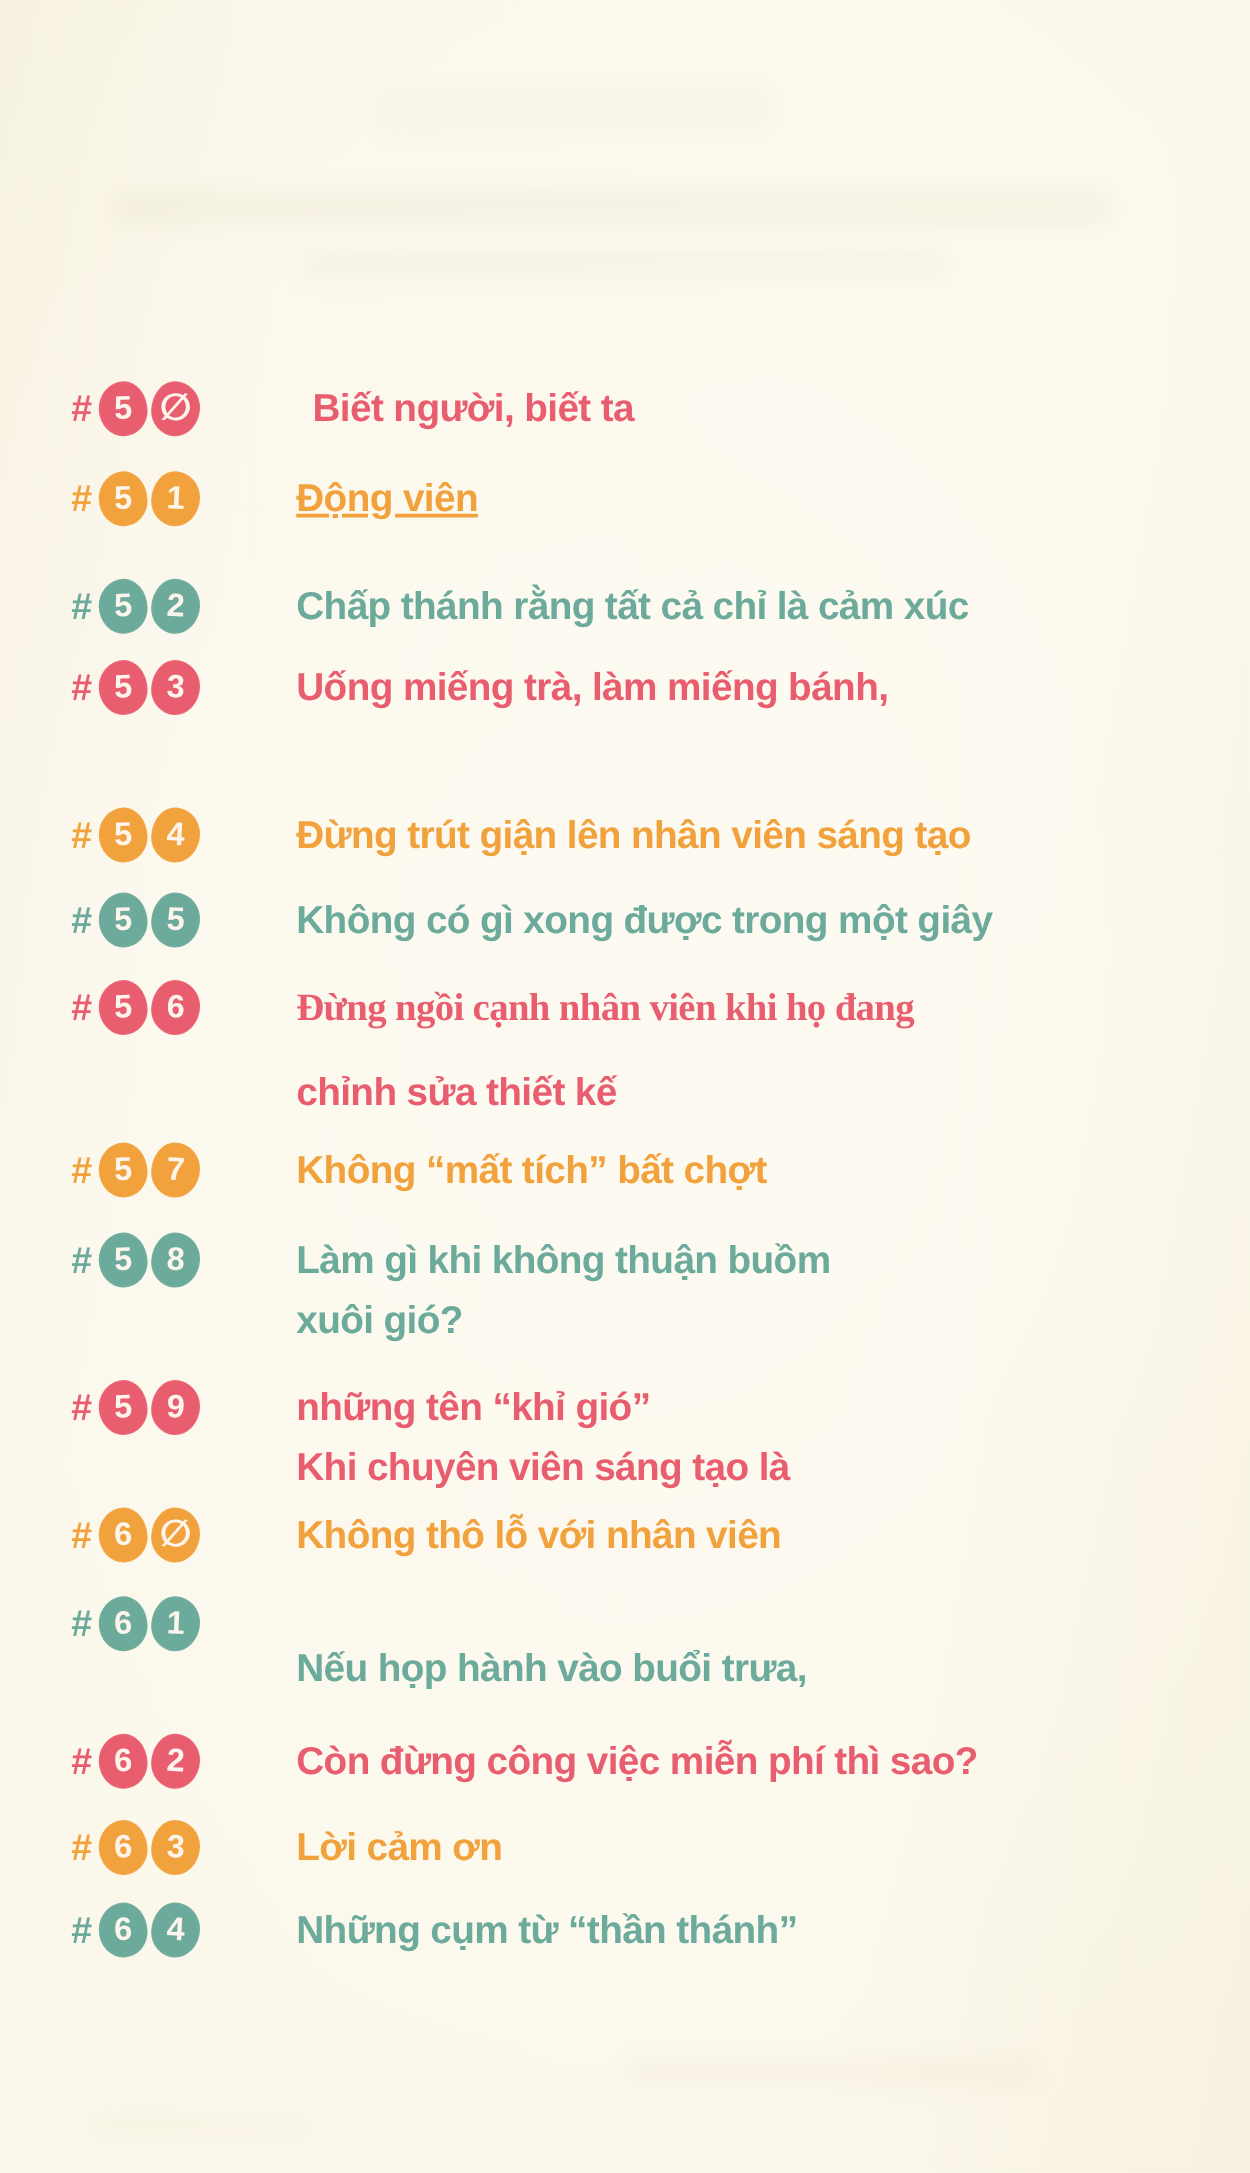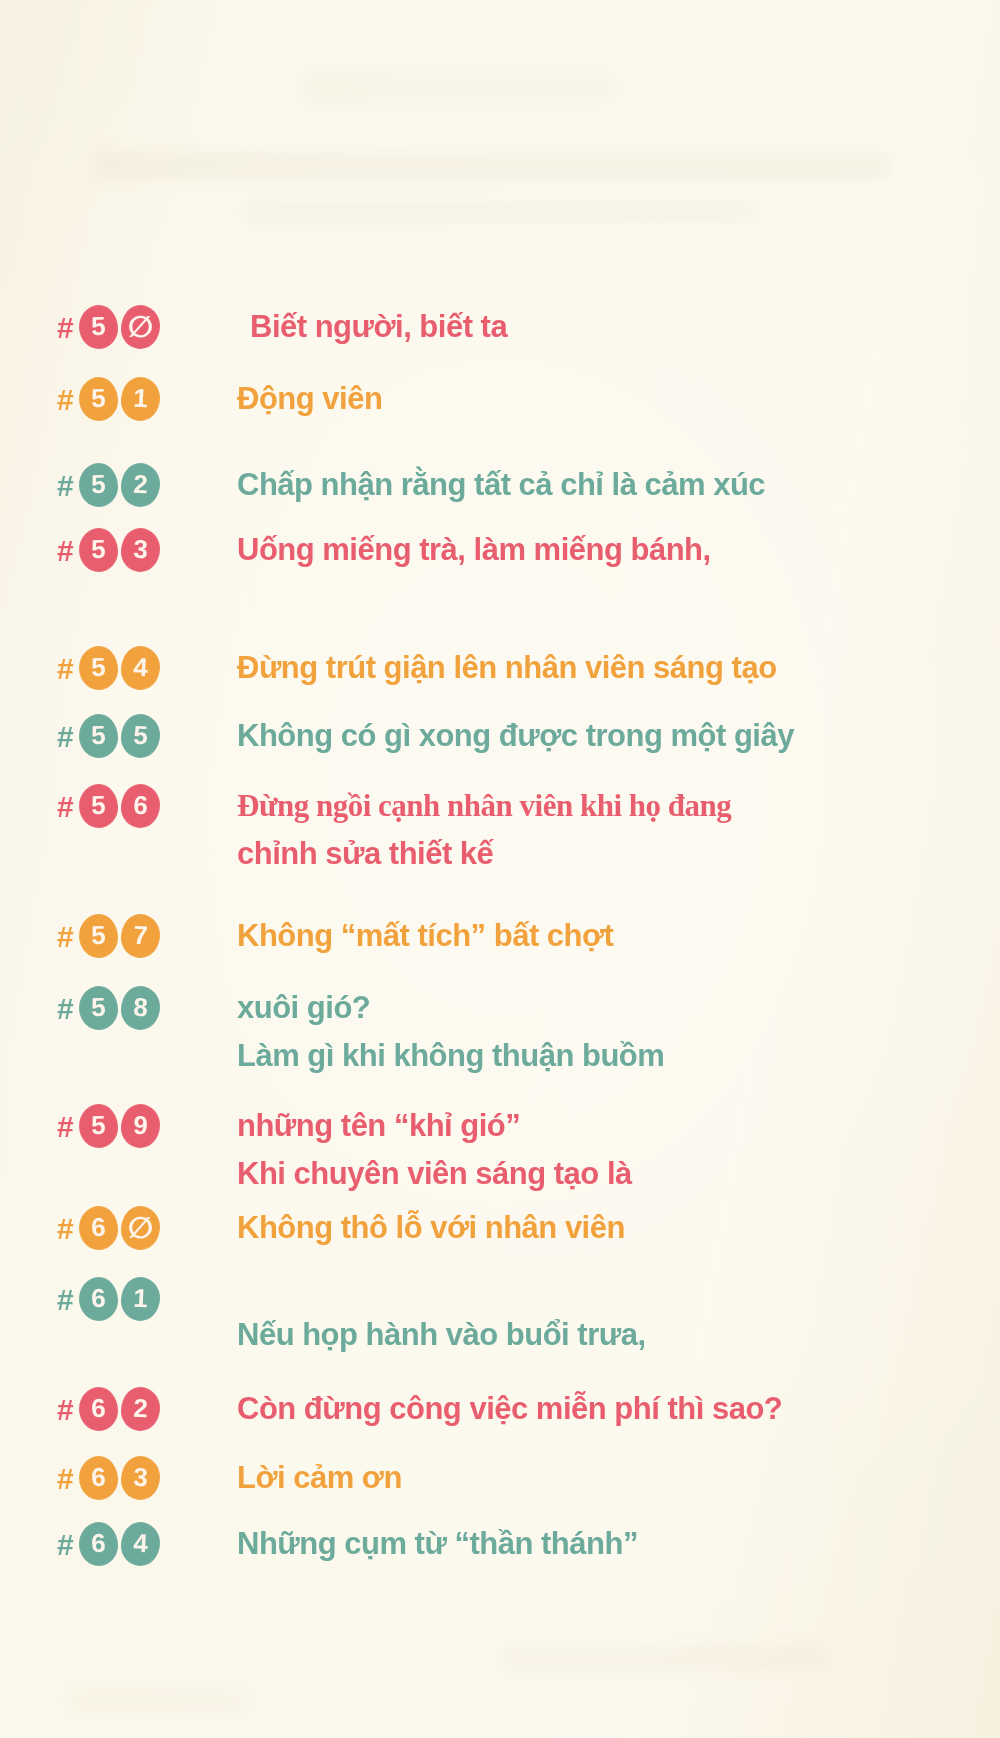--- a/index.html
+++ b/index.html
@@ -104,35 +104,35 @@
         <div class="badge">
           <span class="hash" style="color: rgb(242, 162, 60);">#</span>
           <span class="oval o1" style="background: rgb(242, 162, 60);">
             <span class="digit">5</span>
           </span>
           <span class="oval o2" style="background: rgb(242, 162, 60);">
             <span class="digit">1</span>
           </span>
         </div>
         <div class="titles">
-          <div class="line" style="color: rgb(242, 162, 60);">Động viên</div>
+          <div class="line" style="color: rgb(242, 162, 60); text-decoration: underline;">Động viên</div>
         </div>
       </div>
       <div class="toc-row" style="top: 462px;">
         <div class="badge">
           <span class="hash" style="color: rgb(108, 170, 155);">#</span>
           <span class="oval o1" style="background: rgb(108, 170, 155);">
             <span class="digit">5</span>
           </span>
           <span class="oval o2" style="background: rgb(108, 170, 155);">
             <span class="digit">2</span>
           </span>
         </div>
         <div class="titles">
-          <div class="line" style="color: rgb(108, 170, 155);">Chấp nhận rằng tất cả chỉ là cảm xúc</div>
+          <div class="line" style="color: rgb(108, 170, 155);">Chấp thánh rằng tất cả chỉ là cảm xúc</div>
         </div>
       </div>
       <div class="toc-row" style="top: 527px;">
         <div class="badge">
           <span class="hash" style="color: rgb(233, 94, 111);">#</span>
           <span class="oval o1" style="background: rgb(233, 94, 111);">
             <span class="digit">5</span>
           </span>
           <span class="oval o2" style="background: rgb(233, 94, 111);">
             <span class="digit">3</span>
@@ -175,21 +175,21 @@
           <span class="hash" style="color: rgb(233, 94, 111);">#</span>
           <span class="oval o1" style="background: rgb(233, 94, 111);">
             <span class="digit">5</span>
           </span>
           <span class="oval o2" style="background: rgb(233, 94, 111);">
             <span class="digit">6</span>
           </span>
         </div>
         <div class="titles">
           <div class="line" style="color: rgb(233, 94, 111); font-family: Liberation Serif, serif;">Đừng ngồi cạnh nhân viên khi họ đang</div>
-          <div class="line" style="color: rgb(233, 94, 111);">chỉnh sửa thiết kế</div>
+          <div class="line" style="color: rgb(233, 94, 111); margin-top: 20px;">chỉnh sửa thiết kế</div>
         </div>
       </div>
       <div class="toc-row" style="top: 913px;">
         <div class="badge">
           <span class="hash" style="color: rgb(242, 162, 60);">#</span>
           <span class="oval o1" style="background: rgb(242, 162, 60);">
             <span class="digit">5</span>
           </span>
           <span class="oval o2" style="background: rgb(242, 162, 60);">
             <span class="digit">7</span>
@@ -203,22 +203,22 @@
         <div class="badge">
           <span class="hash" style="color: rgb(108, 170, 155);">#</span>
           <span class="oval o1" style="background: rgb(108, 170, 155);">
             <span class="digit">5</span>
           </span>
           <span class="oval o2" style="background: rgb(108, 170, 155);">
             <span class="digit">8</span>
           </span>
         </div>
         <div class="titles">
+          <div class="line" style="color: rgb(108, 170, 155);">Làm gì khi không thuận buồm</div>
           <div class="line" style="color: rgb(108, 170, 155);">xuôi gió?</div>
-          <div class="line" style="color: rgb(108, 170, 155);">Làm gì khi không thuận buồm</div>
         </div>
       </div>
       <div class="toc-row" style="top: 1103px;">
         <div class="badge">
           <span class="hash" style="color: rgb(233, 94, 111);">#</span>
           <span class="oval o1" style="background: rgb(233, 94, 111);">
             <span class="digit">5</span>
           </span>
           <span class="oval o2" style="background: rgb(233, 94, 111);">
             <span class="digit">9</span>

